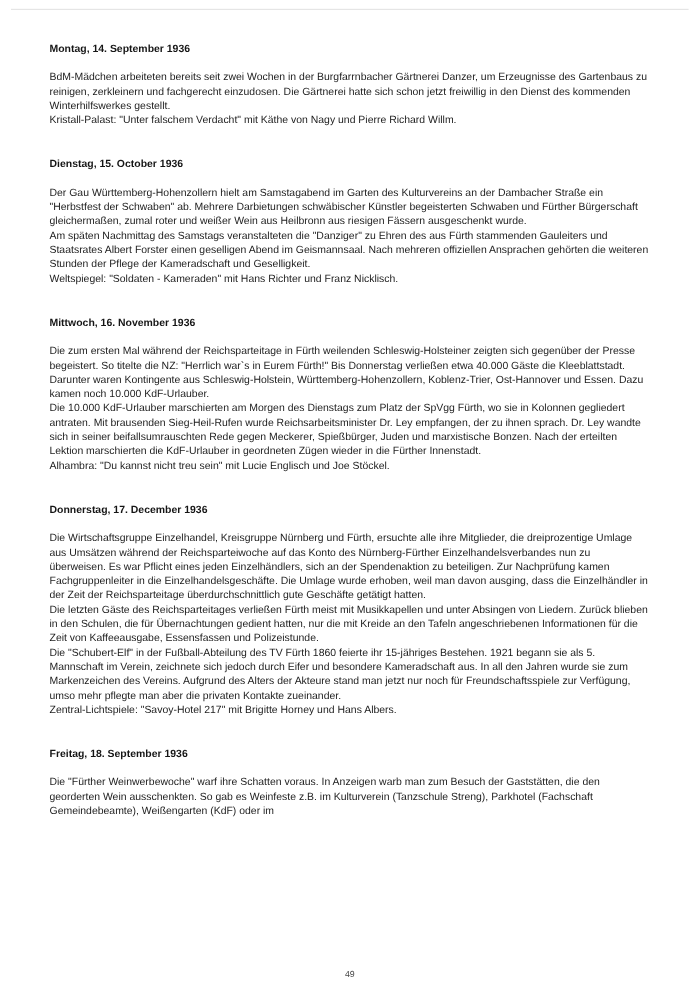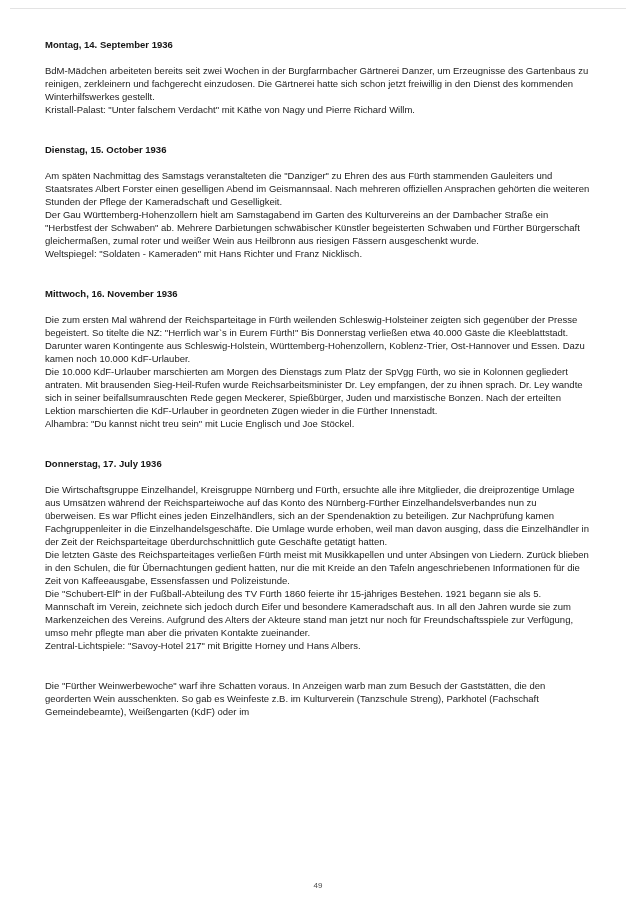--- a/index.html
+++ b/index.html
@@ -63,35 +63,36 @@
 <div class="page">
   <div class="edge-line"></div>
   <main class="content" id="sections">
       <section class="entry">
         <h2 class="date-heading">Montag, 14. September 1936</h2>
         <p class="para">BdM-Mädchen arbeiteten bereits seit zwei Wochen in der Burgfarrnbacher Gärtnerei Danzer, um Erzeugnisse des Gartenbaus zu reinigen, zerkleinern und fachgerecht einzudosen. Die Gärtnerei hatte sich schon jetzt freiwillig in den Dienst des kommenden Winterhilfswerkes gestellt.</p>
         <p class="para">Kristall-Palast: "Unter falschem Verdacht" mit Käthe von Nagy und Pierre Richard Willm.</p>
       </section>
       <section class="entry">
         <h2 class="date-heading">Dienstag, 15. October 1936</h2>
+        <p class="para">Der Gau Württemberg-Hohenzollern hielt am Samstagabend im Garten des Kulturvereins an der Dambacher Straße ein "Herbstfest der Schwaben" ab. Mehrere Darbietungen schwäbischer Künstler begeisterten Schwaben und Fürther Bürgerschaft gleichermaßen, zumal roter und weißer Wein aus Heilbronn aus riesigen Fässern ausgeschenkt wurde.</p>
         <p class="para">Am späten Nachmittag des Samstags veranstalteten die "Danziger" zu Ehren des aus Fürth stammenden Gauleiters und Staatsrates Albert Forster einen geselligen Abend im Geismannsaal. Nach mehreren offiziellen Ansprachen gehörten die weiteren Stunden der Pflege der Kameradschaft und Geselligkeit.</p>
-        <p class="para">Der Gau Württemberg-Hohenzollern hielt am Samstagabend im Garten des Kulturvereins an der Dambacher Straße ein "Herbstfest der Schwaben" ab. Mehrere Darbietungen schwäbischer Künstler begeisterten Schwaben und Fürther Bürgerschaft gleichermaßen, zumal roter und weißer Wein aus Heilbronn aus riesigen Fässern ausgeschenkt wurde.</p>
         <p class="para">Weltspiegel: "Soldaten - Kameraden" mit Hans Richter und Franz Nicklisch.</p>
       </section>
       <section class="entry">
         <h2 class="date-heading">Mittwoch, 16. November 1936</h2>
         <p class="para">Die zum ersten Mal während der Reichsparteitage in Fürth weilenden Schleswig-Holsteiner zeigten sich gegenüber der Presse begeistert. So titelte die NZ: "Herrlich war`s in Eurem Fürth!" Bis Donnerstag verließen etwa 40.000 Gäste die Kleeblattstadt. Darunter waren Kontingente aus Schleswig-Holstein, Württemberg-Hohenzollern, Koblenz-Trier, Ost-Hannover und Essen. Dazu kamen noch 10.000 KdF-Urlauber.</p>
         <p class="para">Die 10.000 KdF-Urlauber marschierten am Morgen des Dienstags zum Platz der SpVgg Fürth, wo sie in Kolonnen gegliedert antraten. Mit brausenden Sieg-Heil-Rufen wurde Reichsarbeitsminister Dr. Ley empfangen, der zu ihnen sprach. Dr. Ley wandte sich in seiner beifallsumrauschten Rede gegen Meckerer, Spießbürger, Juden und marxistische Bonzen. Nach der erteilten Lektion marschierten die KdF-Urlauber in geordneten Zügen wieder in die Fürther Innenstadt.</p>
         <p class="para">Alhambra: "Du kannst nicht treu sein" mit Lucie Englisch und Joe Stöckel.</p>
       </section>
       <section class="entry">
-        <h2 class="date-heading">Donnerstag, 17. July 1936</h2>
+        <h2 class="date-heading">Donnerstag, 17. December 1936</h2>
         <p class="para">Die Wirtschaftsgruppe Einzelhandel, Kreisgruppe Nürnberg und Fürth, ersuchte alle ihre Mitglieder, die dreiprozentige Umlage aus Umsätzen während der Reichsparteiwoche auf das Konto des Nürnberg-Fürther Einzelhandelsverbandes nun zu überweisen. Es war Pflicht eines jeden Einzelhändlers, sich an der Spendenaktion zu beteiligen. Zur Nachprüfung kamen Fachgruppenleiter in die Einzelhandelsgeschäfte. Die Umlage wurde erhoben, weil man davon ausging, dass die Einzelhändler in der Zeit der Reichsparteitage überdurchschnittlich gute Geschäfte getätigt hatten.</p>
         <p class="para">Die letzten Gäste des Reichsparteitages verließen Fürth meist mit Musikkapellen und unter Absingen von Liedern. Zurück blieben in den Schulen, die für Übernachtungen gedient hatten, nur die mit Kreide an den Tafeln angeschriebenen Informationen für die Zeit von Kaffeeausgabe, Essensfassen und Polizeistunde.</p>
         <p class="para">Die "Schubert-Elf" in der Fußball-Abteilung des TV Fürth 1860 feierte ihr 15-jähriges Bestehen. 1921 begann sie als 5. Mannschaft im Verein, zeichnete sich jedoch durch Eifer und besondere Kameradschaft aus. In all den Jahren wurde sie zum Markenzeichen des Vereins. Aufgrund des Alters der Akteure stand man jetzt nur noch für Freundschaftsspiele zur Verfügung, umso mehr pflegte man aber die privaten Kontakte zueinander.</p>
         <p class="para">Zentral-Lichtspiele: "Savoy-Hotel 217" mit Brigitte Horney und Hans Albers.</p>
       </section>
       <section class="entry">
+        <h2 class="date-heading">Freitag, 18. September 1936</h2>
         <p class="para">Die "Fürther Weinwerbewoche" warf ihre Schatten voraus. In Anzeigen warb man zum Besuch der Gaststätten, die den georderten Wein ausschenkten. So gab es Weinfeste z.B. im Kulturverein (Tanzschule Streng), Parkhotel (Fachschaft Gemeindebeamte), Weißengarten (KdF) oder im</p>
       </section>
     </main>
   <footer class="page-number">49</footer>
 </div>
 
 </body></html>

